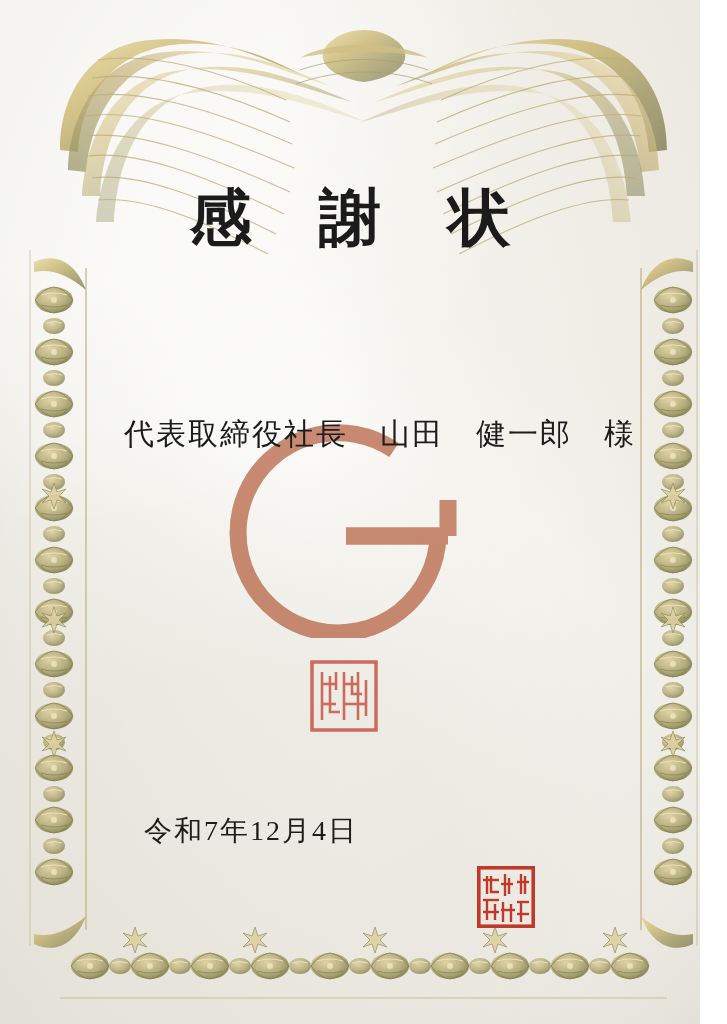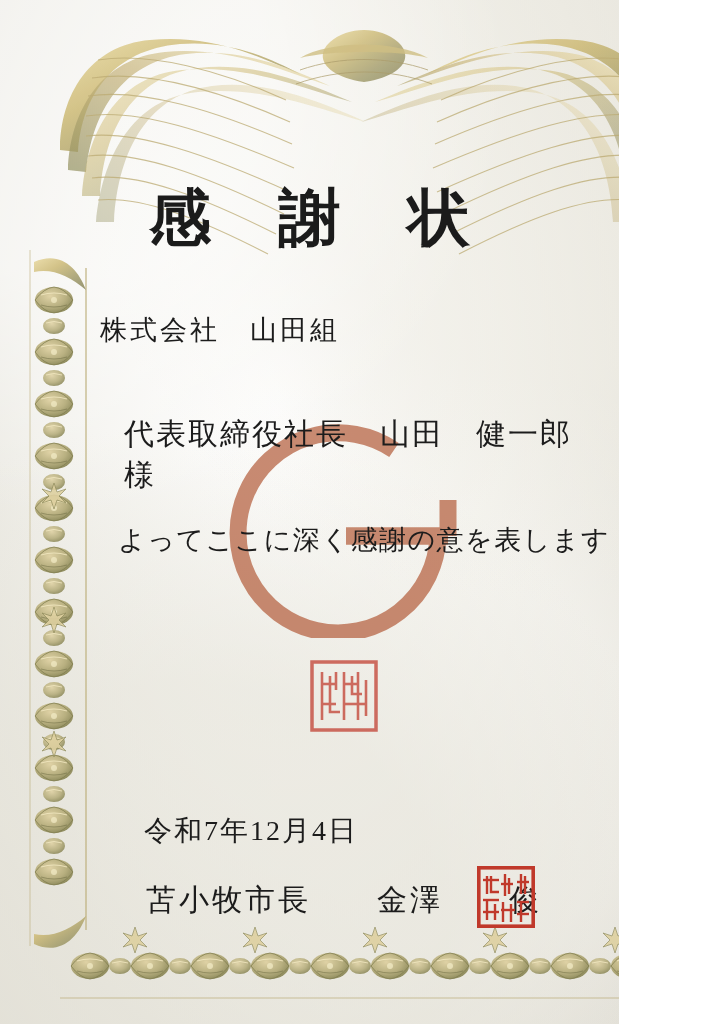--- a/index.html
+++ b/index.html
@@ -9,21 +9,21 @@
   }
   body {
     width: 727px;
     height: 1024px;
     overflow: hidden;
     font-family: "Liberation Serif", "DejaVu Serif", serif;
   }
 
   .certificate {
     position: relative;
-    width: 619px;
+    width: 700px;
     height: 1024px;
     background:
       radial-gradient(ellipse at 45% 40%, #ffffff 0%, #f2f1ec 45%, #e6e4dc 75%, #dcd9d0 100%);
     overflow: hidden;
   }
 
   
   .paper-texture {
     position: absolute;
     inset: 0;
@@ -367,29 +367,26 @@
         <path d="M34,44 L56,44"></path>
       </g>
       </svg><span class="seal-text">印</span>
     
   </div>
 
   <div class="content">
 
     <div class="title">感 謝 状</div>
 
-    <div class="recipient-company">株式会社　山田組</div>
     <div class="recipient-name">代表取締役社長　山田　健一郎　様</div>
 
     <div class="body-text">
-      <div class="line line-last">よってここに深く感謝の意を表します</div>
     </div>
 
     <div class="date-line">令和7年12月4日</div>
-    <div class="signature-line">苫小牧市長　　金澤　　俊</div>
 
   </div>
 
   <div class="mayor-seal">
     <svg viewBox="0 0 58 62" width="58" height="62" xmlns="http://www.w3.org/2000/svg">
       <rect x="1.8" y="1.8" width="54.4" height="58.4" fill="none" stroke="#c0392b" stroke-width="3.6"></rect>
       <g stroke="#c0392b" stroke-width="2.4" fill="none">
 
         <path d="M10,10 L10,28"></path>
         <path d="M6,14 L22,14"></path>

